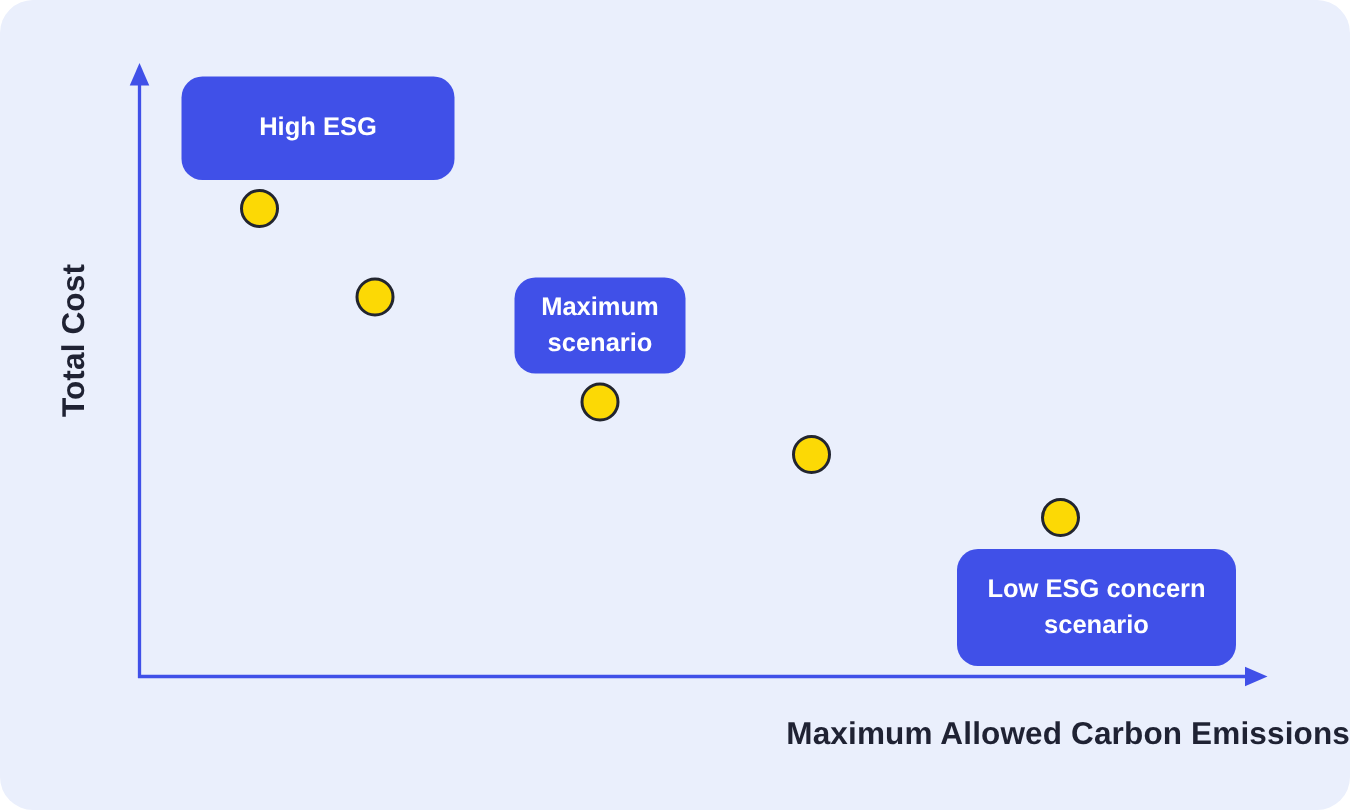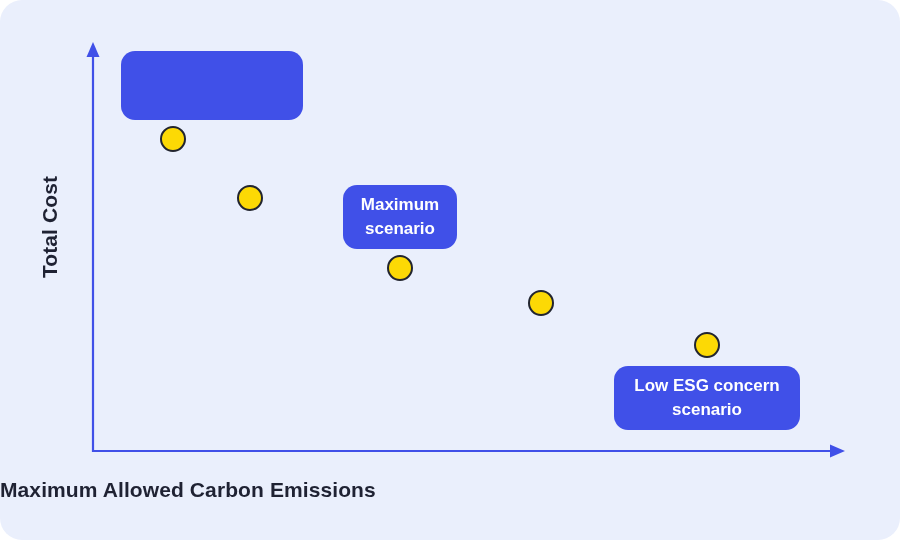--- a/index.html
+++ b/index.html
@@ -51,21 +51,21 @@
     transform-origin: 50% 50%;
     
     margin-left: -30px;
     margin-top: 215px;
   }
   #x-axis-title {
     font-size: 21px;
     left: 0;
     width: 900px;
     top: 478px;
-    text-align: left;
+    text-align: right;
   }
 
   
   .marker {
     position: absolute;
     width: 26px;
     height: 26px;
     border-radius: 50%;
     background: #fcd905;
     border: 2.5px solid #22252f;
@@ -111,30 +111,31 @@
   <div class="axis-title" id="x-axis-title">Maximum Allowed Carbon Emissions</div>
 
   <div class="marker" style="left:160px; top:126px;"></div>
   <div class="marker" style="left:237px; top:185px;"></div>
   <div class="marker" style="left:387px; top:255px;"></div>
   <div class="marker" style="left:528px; top:290px;"></div>
   <div class="marker" style="left:694px; top:332px;"></div>
 
   <div class="callout" style="left:121px; top:51px; width:182px; height:69px;">
     <div>
+      <span>High ESG</span>
     </div>
   </div>
 
   <div class="callout" style="left:343px; top:185px; width:114px; height:64px;">
     <div>
       <span>Maximum</span>
       <span>scenario</span>
     </div>
   </div>
 
-  <div class="callout" style="left:614px; top:366px; width:186px; height:64px;">
+  <div class="callout" style="left:638px; top:366px; width:186px; height:78px;">
     <div>
       <span>Low ESG concern</span>
       <span>scenario</span>
     </div>
   </div>
 
 </div>
 
 </body></html>

